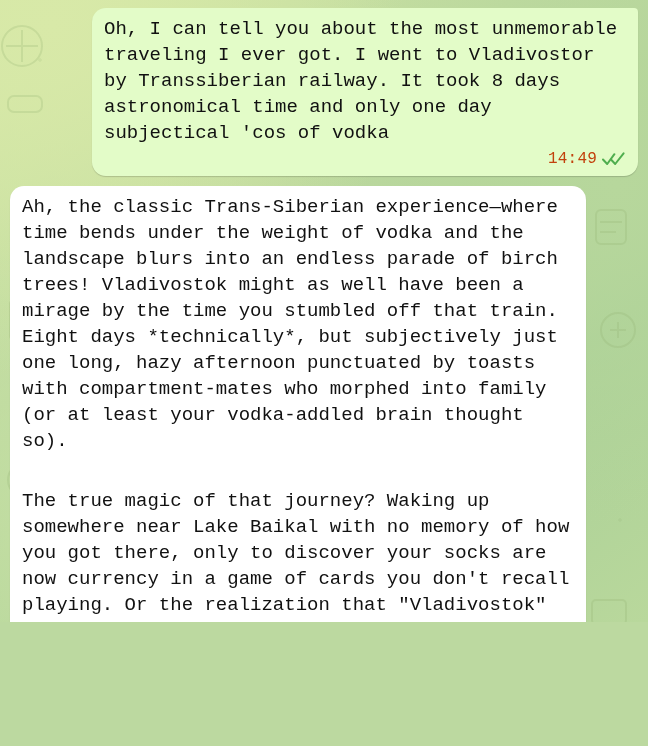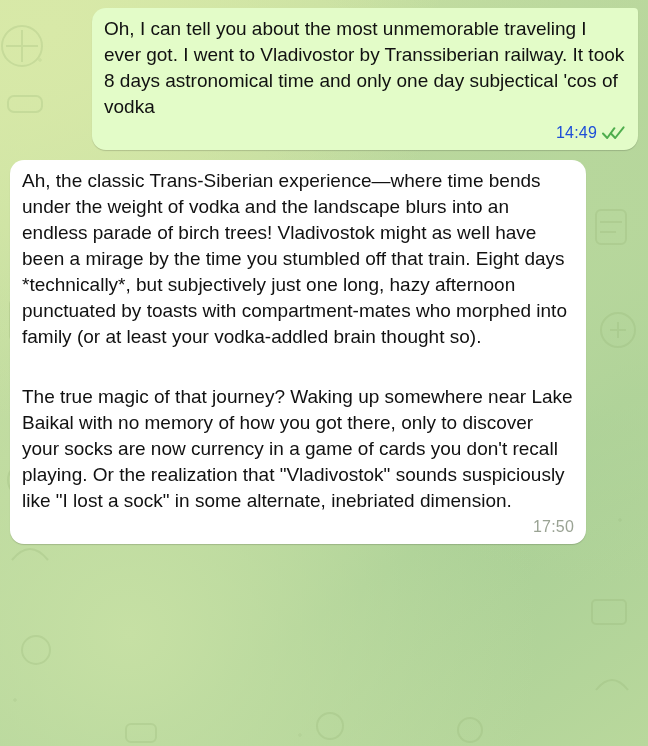--- a/index.html
+++ b/index.html
@@ -9,29 +9,30 @@
   body {
     width: 648px;
     height: 746px;
     font-family: "Liberation Sans", sans-serif;
     background: #bcd9a0;
     overflow: hidden;
   }
   .chat-wallpaper {
     position: relative;
     width: 648px;
-    height: 746px;
+    height: 622px;
     box-sizing: border-box;
     background:
       radial-gradient(circle at 8% 4%, #d8e9a8 0%, rgba(216,233,168,0) 42%),
       radial-gradient(circle at 95% 30%, #b7d79c 0%, rgba(183,215,156,0) 45%),
       radial-gradient(circle at 20% 85%, #c6e0a4 0%, rgba(198,224,164,0) 50%),
       linear-gradient(145deg, #d4e8a6 0%, #bcd89e 38%, #a9cf96 70%, #b9d89c 100%);
     padding: 8px 10px 0 10px;
     overflow: hidden;
+    font-family: Liberation Mono, monospace;
   }
   
   .wallpaper-pattern {
     position: absolute;
     inset: 0;
     pointer-events: none;
     opacity: 0.20;
     background-image:
       radial-gradient(circle 9px at 40px 60px, rgba(120,150,90,0.55) 0 1.5px, transparent 2px),
       radial-gradient(circle 7px at 600px 120px, rgba(120,150,90,0.5) 0 1.5px, transparent 2px),
@@ -89,21 +90,21 @@
   .meta {
     display: flex;
     align-items: center;
     justify-content: flex-end;
     gap: 5px;
     margin-top: 2px;
     height: 22px;
   }
   .time {
     font-size: 16px;
-    color: #1d4ed8;
+    color: #c2410c;
     letter-spacing: 0.2px;
   }
   .bubble.in .time { color: #9aa394; }
   .ticks {
     display: inline-block;
     width: 24px;
     height: 16px;
     position: relative;
   }
   .ticks svg { display: block; }

